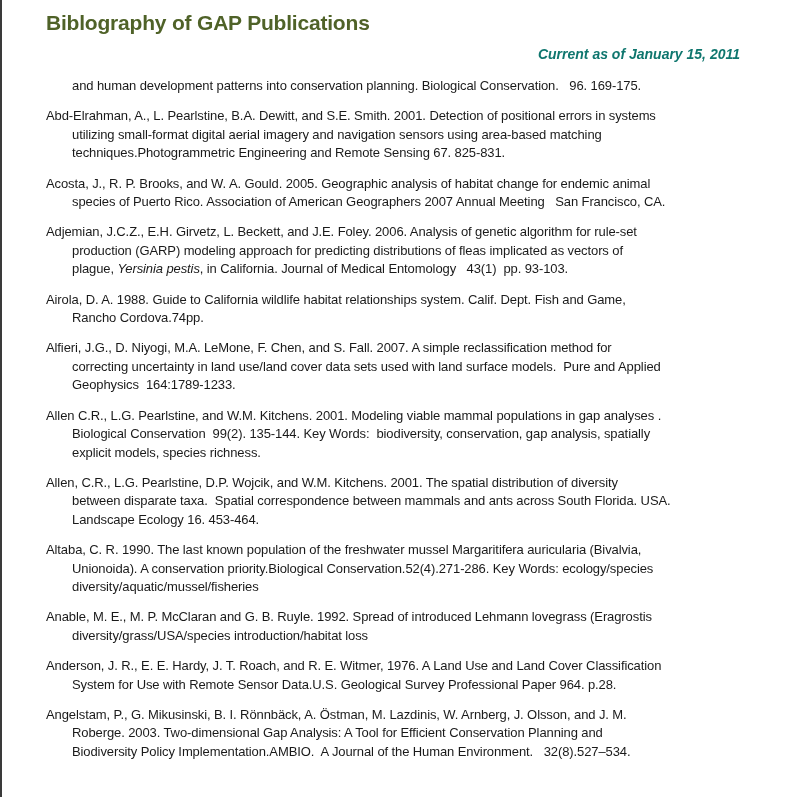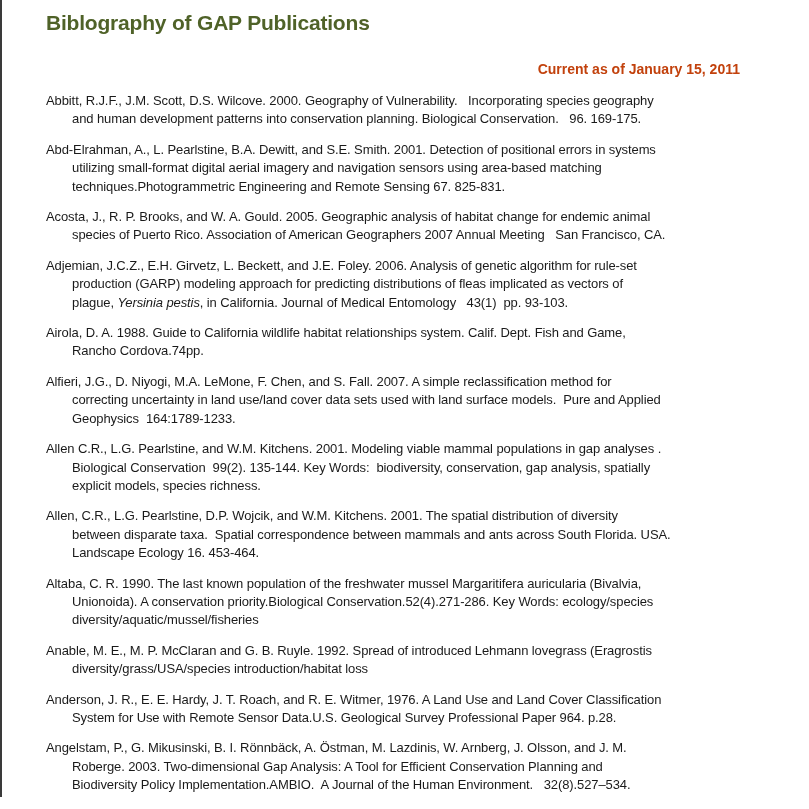--- a/index.html
+++ b/index.html
@@ -28,26 +28,27 @@
   }
   .title {
     margin: 2px 0 0 0;
     font-size: 21px;
     line-height: 26px;
     font-weight: bold;
     letter-spacing: -0.2px;
     color: #4f6228;
   }
   .dateline {
-    margin-top: 24px;
+    margin-top: 9px;
     text-align: right;
     font-size: 14px;
     line-height: 18px;
     font-weight: bold;
-    color: #c2410c;
+    font-style: italic;
+    color: #0f766e;
   }
   .entries {
     margin-top: 14px;
   }
   .entry {
     margin: 0 0 12px 0;
     font-size: 13px;
     line-height: 18.4px;
     letter-spacing: -0.1px;
   }
@@ -69,21 +70,20 @@
 
 <div class="page">
 
   <h1 class="title">Biblography of GAP Publications</h1>
 
   <div class="dateline">Current as of January 15, 2011</div>
 
   <div class="entries">
 
     <div class="entry">
-        <div class="line">Abbitt, R.J.F., J.M. Scott, D.S. Wilcove. 2000. Geography of Vulnerability.   Incorporating species geography</div>
         <div class="line cont">and human development patterns into conservation planning. Biological Conservation.   96. 169-175.</div>
       </div>
 
     <div class="entry">
         <div class="line">Abd-Elrahman, A., L. Pearlstine, B.A. Dewitt, and S.E. Smith. 2001. Detection of positional errors in systems</div>
         <div class="line cont">utilizing small-format digital aerial imagery and navigation sensors using area-based matching</div>
         <div class="line cont">techniques.Photogrammetric Engineering and Remote Sensing 67. 825-831.</div>
       </div>
 
     <div class="entry">

